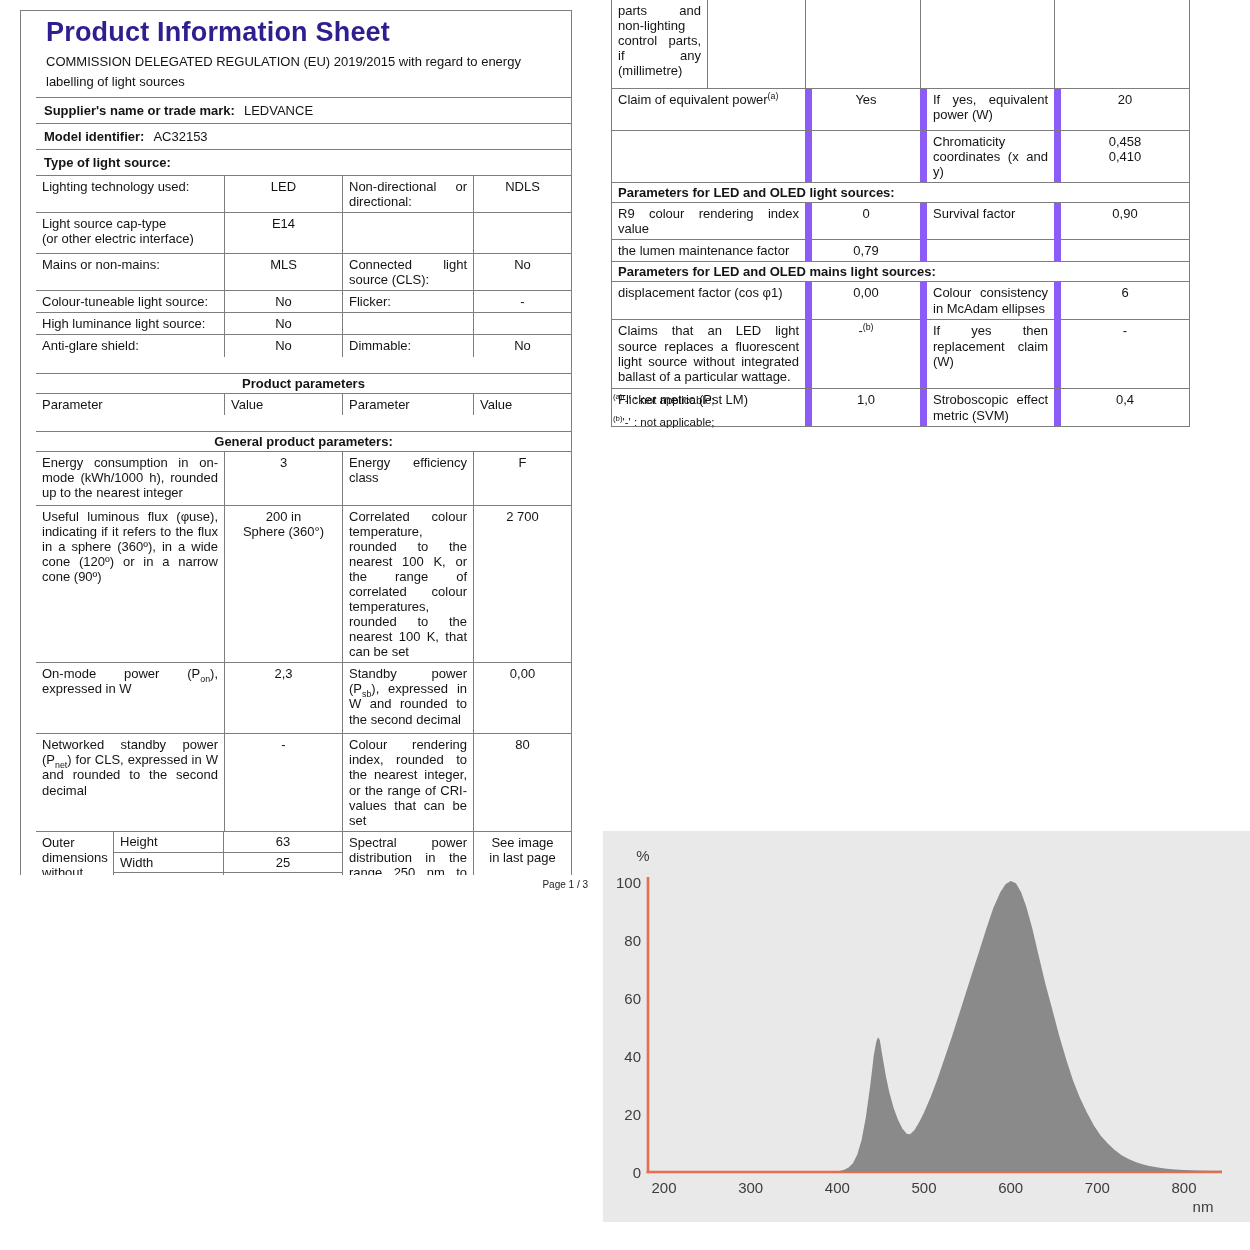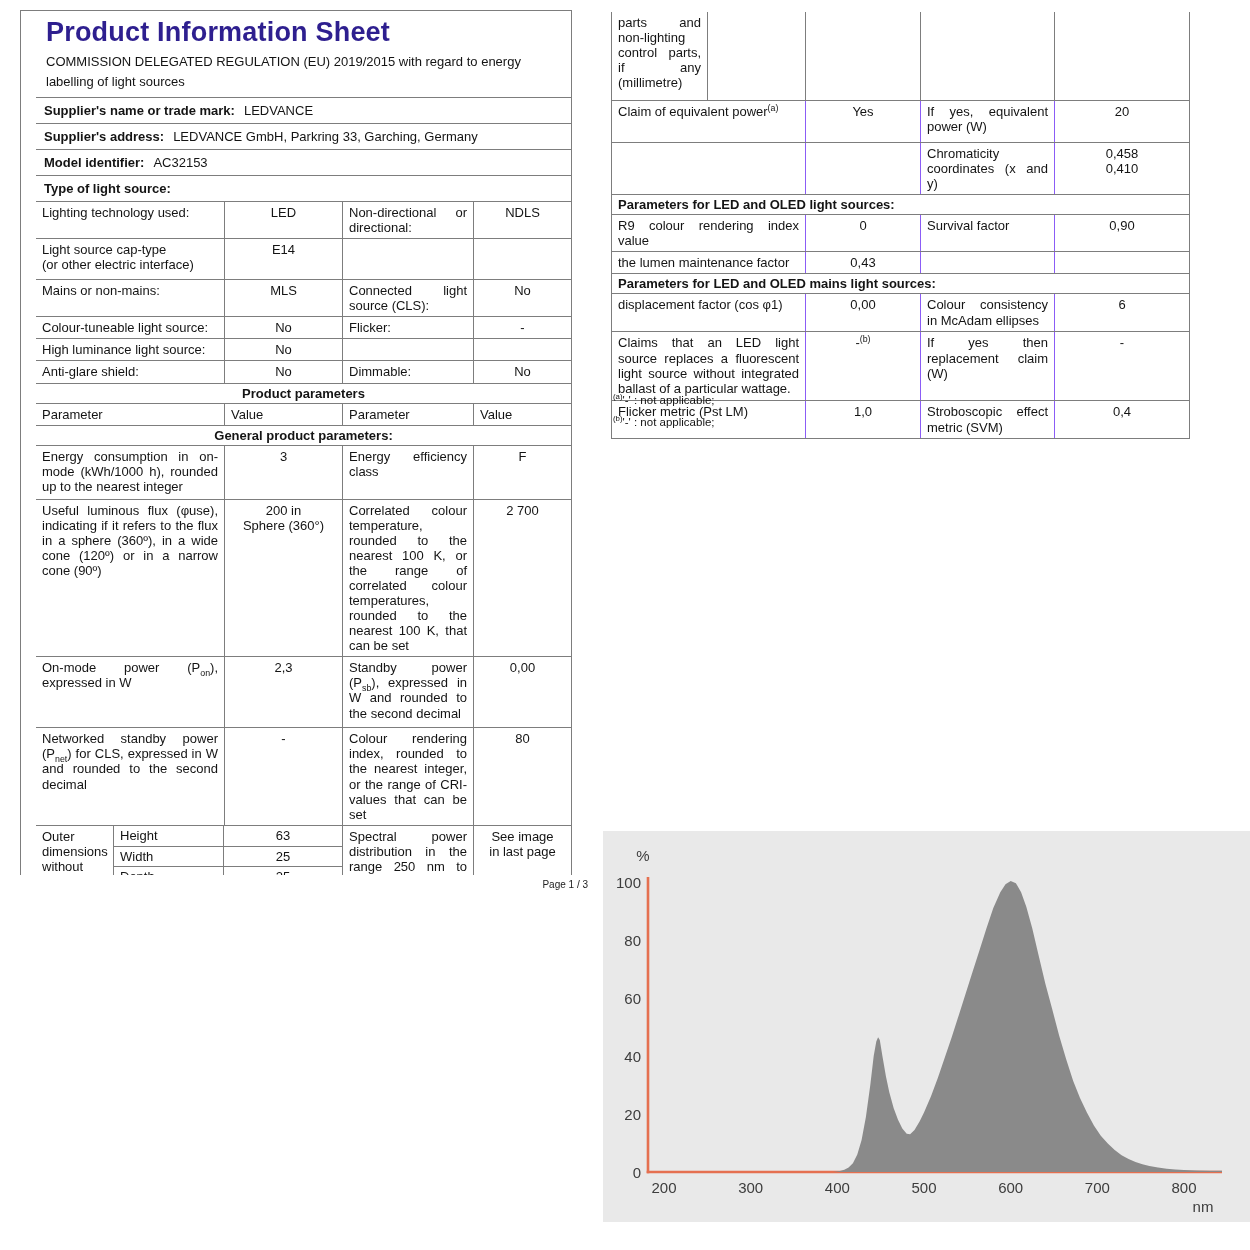--- a/index.html
+++ b/index.html
@@ -32,48 +32,48 @@
 
   .kv { padding: 5px 8px 4px 8px; min-height: 26px; }
   .kv .lab { font-weight: 700; margin-right: 9px; }
 
   .g4 { display: grid; grid-template-columns: 188px 118px 131px 1fr; }
   .g4 > div { padding: 3px 6px; }
   .g4 > div + div { border-left: 1px solid #7d7d7d; }
 
   .p { text-align: justify; line-height: 1.16; }
   .v { text-align: center; line-height: 1.16; }
-  .sec { text-align: center; font-weight: 700; padding: 2px 6px; min-height: 19px; }
+  .sec { text-align: center; font-weight: 700; padding: 2px 6px; min-height: 19px; margin-top: 16px; }
   .hdr > div { text-align: left; }
 
   .odrow { display: grid; grid-template-columns: 306px 131px 1fr; flex: 1 1 auto !important; min-height: 0; }
   .odrow > div + div { border-left: 1px solid #7d7d7d; }
   .odrow > .c { padding: 3px 6px; }
   .od-left { display: grid; grid-template-columns: 78px 1fr; }
   .od-glabel { padding: 3px 6px; text-align: justify; line-height: 1.18; border-right: 1px solid #7d7d7d; }
   .od-rows { display: flex; flex-direction: column; }
   .od-dim { display: grid; grid-template-columns: 110px 1fr; flex: 0 0 auto; }
   .od-dim + .od-dim { border-top: 1px solid #7d7d7d; }
   .od-dim:last-child { flex: 1 1 auto; }
   .od-dim .n { padding: 2px 6px; border-right: 1px solid #7d7d7d; }
   .od-dim .val { text-align: center; padding: 2px 6px; }
 
   .page-num { position: absolute; left: 20px; top: 879px; width: 568px; text-align: right; font-size: 10px; color: #222; }
 
   
   .rtable {
-    position: absolute; left: 611px; top: 12px;
+    position: absolute; left: 611px; top: 0;
     width: 579px;
     border: 1px solid #7d7d7d; border-top: none;
     background: #fff;
   }
   .rtable > div + div { border-top: 1px solid #7d7d7d; }
   .rg { display: grid; grid-template-columns: 193px 115px 134px 1fr; }
   .rg > div { padding: 3px 6px; }
-  .rg > div + div { border-left: 1px solid #8b5cf6; }
+  .rg > div + div { border-left: 7px solid #8b5cf6; }
   .cont { display: grid; grid-template-columns: 95px 98px 115px 134px 1fr; min-height: 88px; }
   .cont > div { padding: 3px 6px; }
   .cont > div + div { border-left: 1px solid #7d7d7d; }
   .rsec { font-weight: 700; padding: 2px 6px; min-height: 19px; }
 
   .fnotes { position: absolute; left: 613px; top: 390px; font-size: 11.5px; line-height: 1.9; color: #141414; }
 
   
   .chart-panel {
     position: absolute; left: 603px; top: 831px;
@@ -87,23 +87,20 @@
 
 <div class="ltable">
 
   <div class="title-cell">
     <div class="doc-title">Product Information Sheet</div>
     <div class="doc-subtitle">COMMISSION DELEGATED REGULATION (EU) 2019/2015 with regard to energy labelling of light sources</div>
   </div>
 
   <div class="kv">
     <span class="lab">Supplier's name or trade mark:</span><span>LEDVANCE</span>
-  </div>
-  <div class="kv">
-    <span class="lab">Supplier's address:</span><span>LEDVANCE GmbH, Parkring 33, Garching, Germany</span>
   </div>
   <div class="kv">
     <span class="lab">Model identifier:</span><span>AC32153</span>
   </div>
   <div class="kv">
     <span class="lab">Type of light source:</span>
   </div>
 
   <div class="g4" style="min-height:37px">
     <div class="p">Lighting technology used:</div>
@@ -230,21 +227,21 @@
   <div class="rsec">Parameters for LED and OLED light sources:</div>
 
   <div class="rg" style="min-height:21px">
     <div class="p">R9 colour rendering index value</div>
     <div class="v">0</div>
     <div class="p">Survival factor</div>
     <div class="v">0,90</div>
   </div>
   <div class="rg" style="min-height:21px">
     <div class="p">the lumen maintenance factor</div>
-    <div class="v">0,43</div>
+    <div class="v">0,79</div>
     <div class="p"></div>
     <div class="v"></div>
   </div>
 
   <div class="rsec">Parameters for LED and OLED mains light sources:</div>
 
   <div class="rg" style="min-height:38px">
     <div class="p">displacement factor (cos φ1)</div>
     <div class="v">0,00</div>
     <div class="p">Colour consistency in McAdam ellipses</div>

